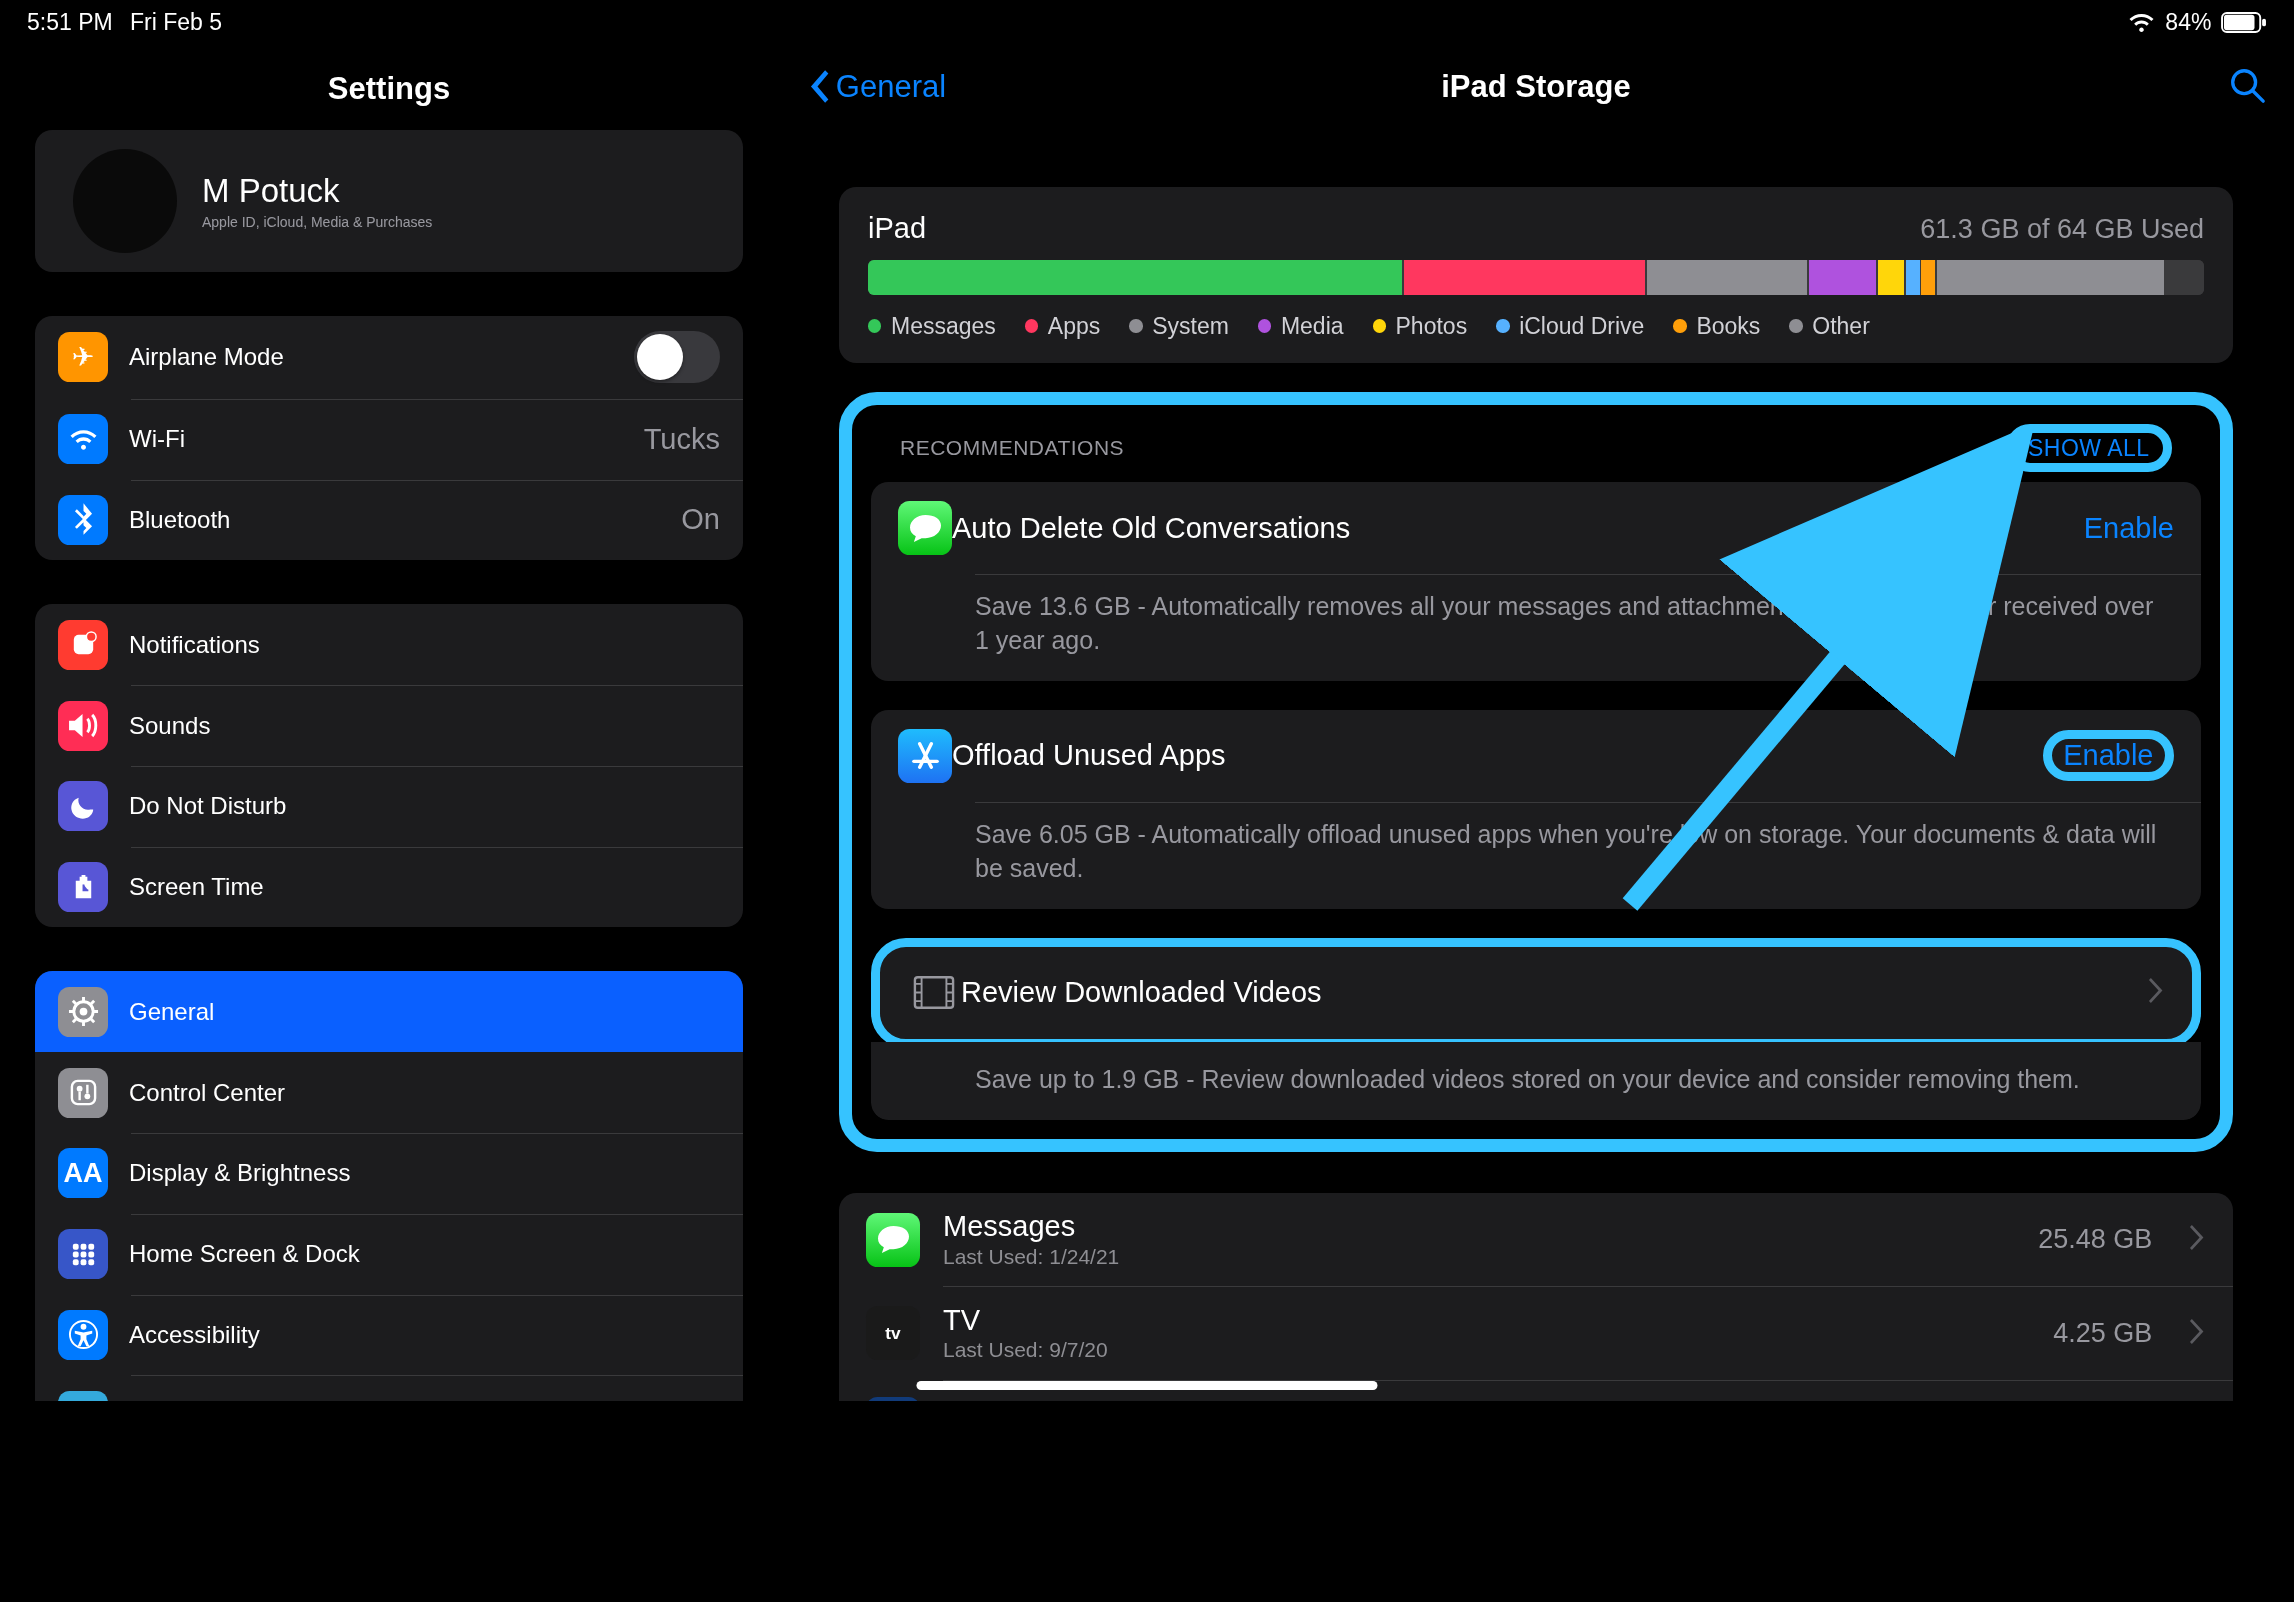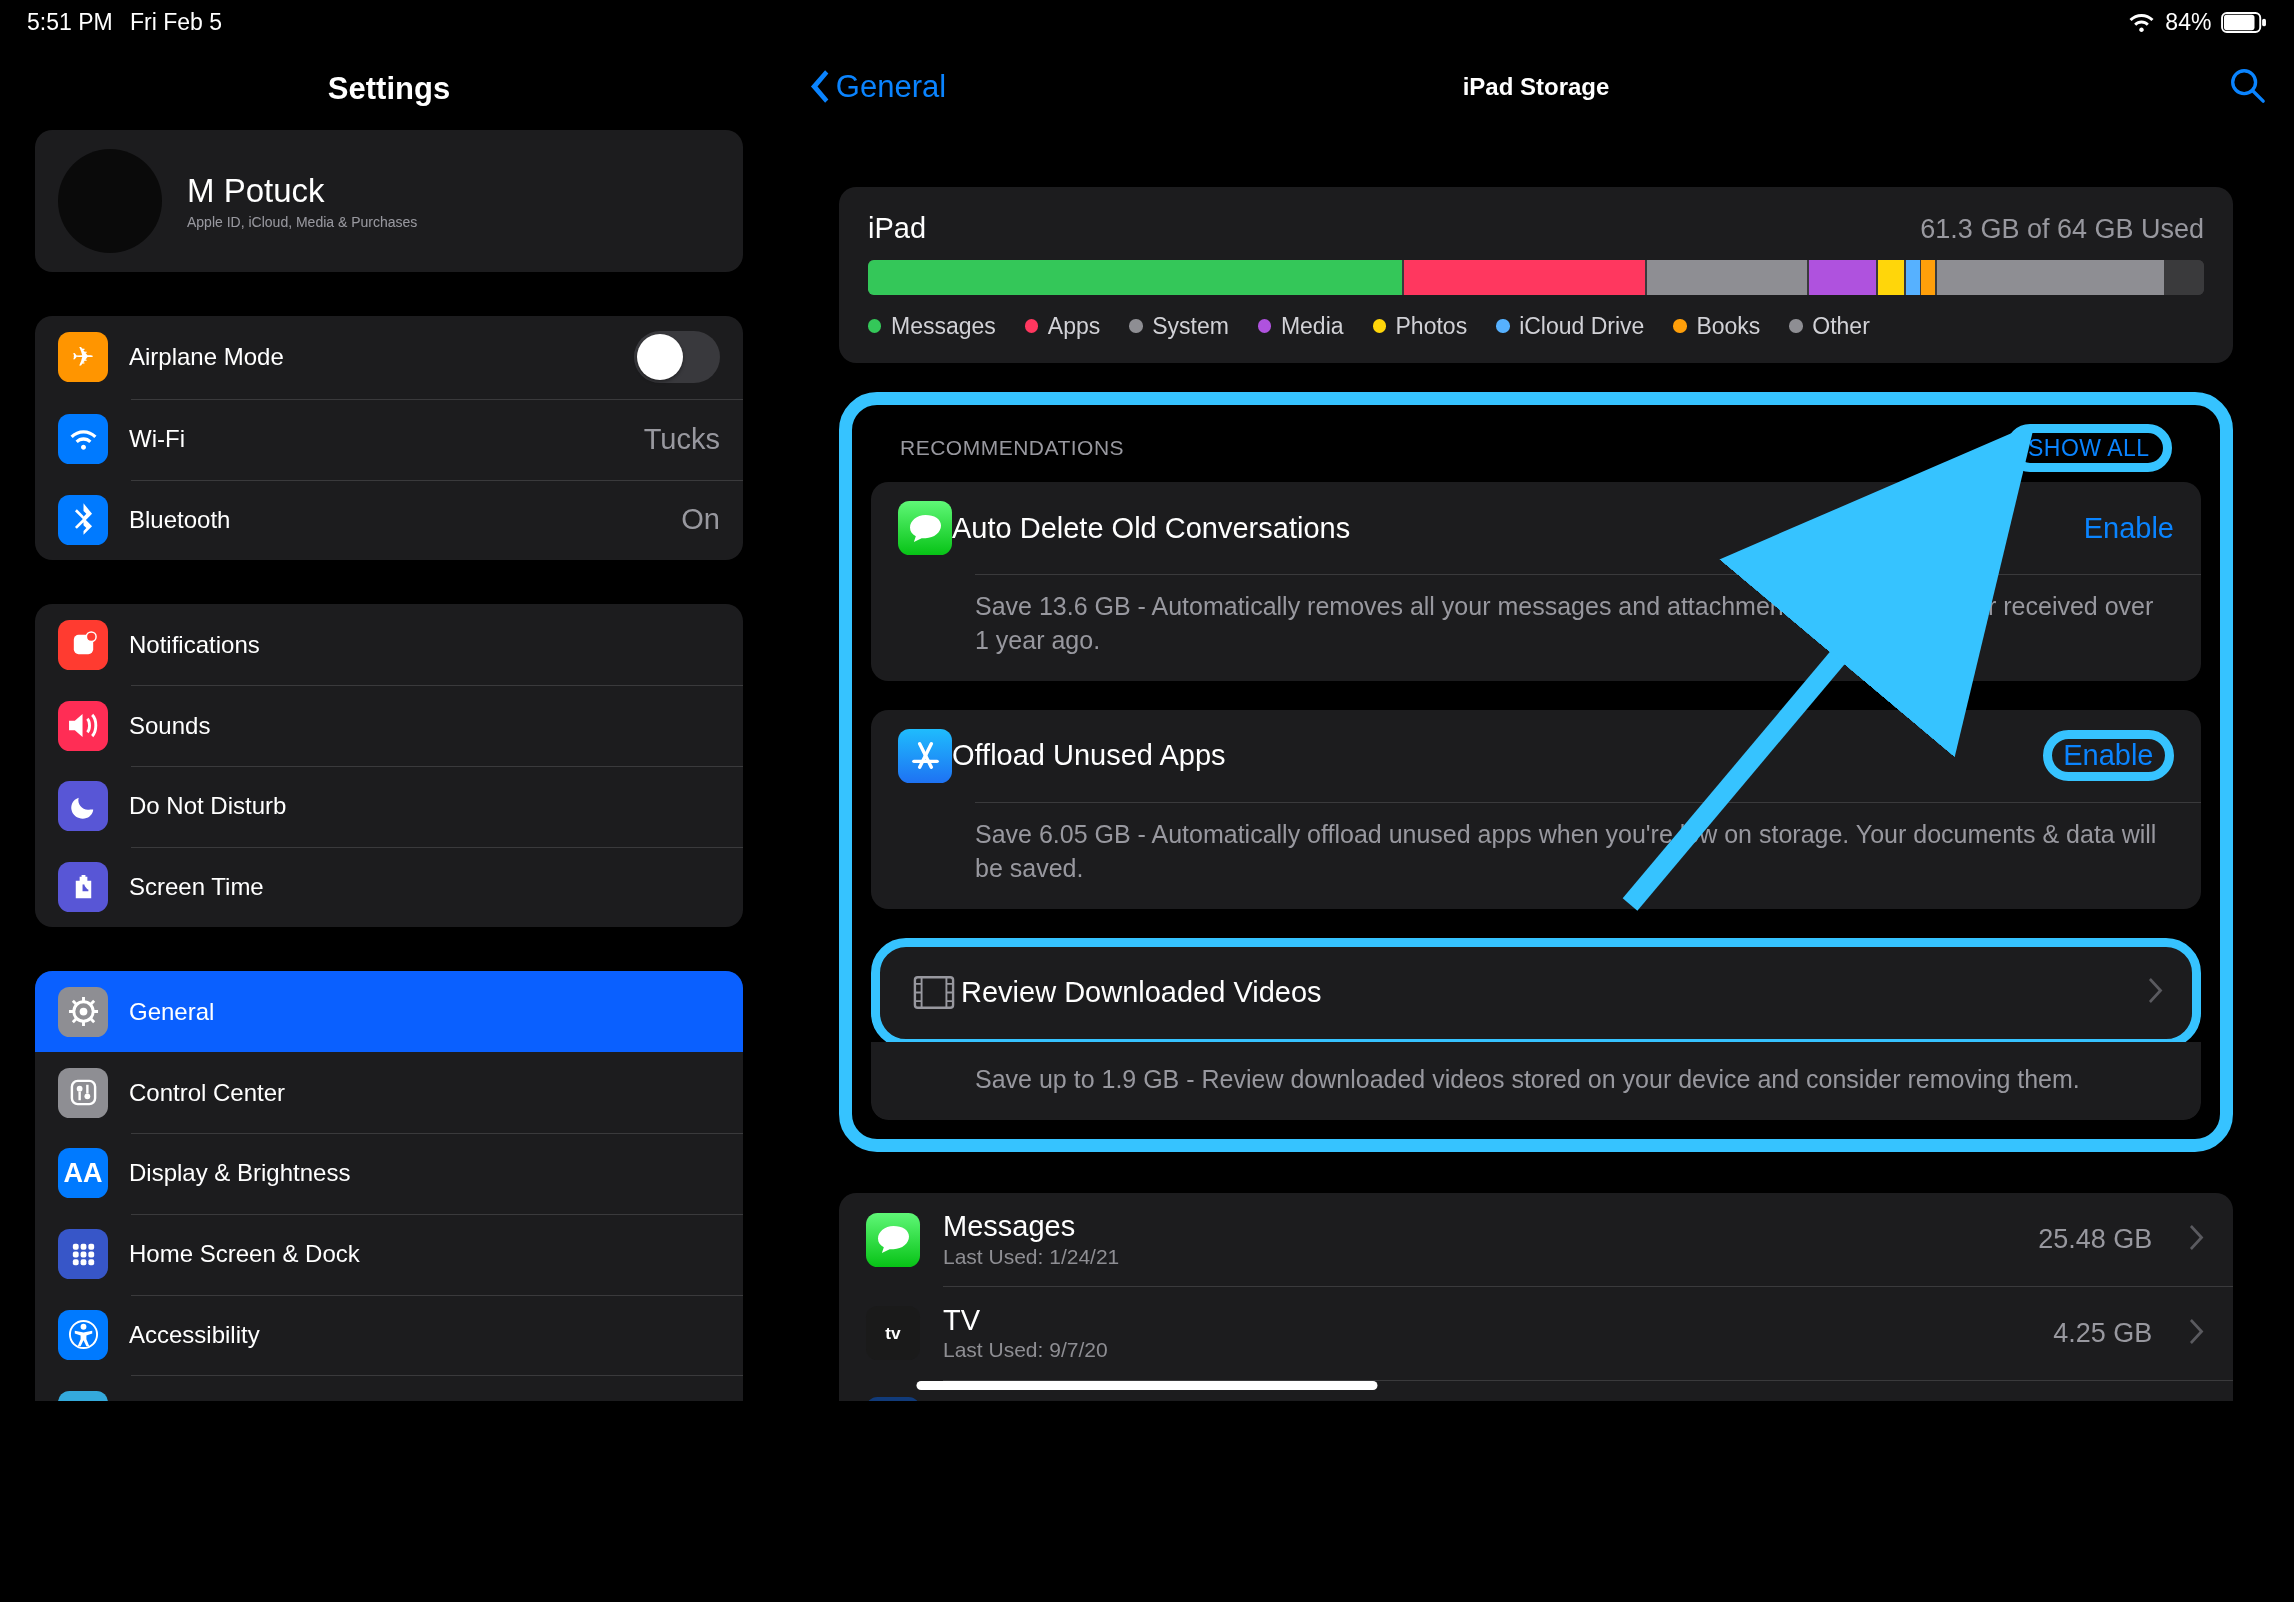--- a/index.html
+++ b/index.html
@@ -14,21 +14,21 @@
 
   
   .layout { position: absolute; top: 44px; left: 0; right: 0; bottom: 0; display: flex; }
   .sidebar { width: 778px; background: #000; display: flex; flex-direction: column; }
   .detail { flex: 1; background: #000; position: relative; }
 
   
   .sidebar-title { text-align: center; font-size: 31px; font-weight: 600; padding: 27px 0 23px; }
   .sidebar-scroll { flex: 1; overflow: hidden; padding: 0 35px;}
 
-  .profile-cell { background: #1c1c1e; border-radius: 17.3px; padding: 19px 23px; display: flex; align-items: center; gap: 25px; margin-bottom: 44px; }
+  .profile-cell { background: #1c1c1e; border-radius: 17.3px; padding: 19px 38px; display: flex; align-items: center; gap: 25px; margin-bottom: 44px; }
   .avatar { width: 104px; height: 104px; border-radius: 52px; background: #0a0a0a; flex-shrink:0;}
   .profile-name { font-size: 33px; font-weight: 400; margin-bottom: 3.8px;}
   .profile-sub { font-size: 14px; color: #ebebf599; }
 
   .group { background: #1c1c1e; border-radius: 17.3px; margin-bottom: 44px; overflow: hidden; }
   .row { display: flex; align-items: center; padding: 15.4px 23px; gap: 21px; position: relative; }
   .row + .row::before { content: ""; position: absolute; left: 96px; right: 0; top: 0; height: 1px; background: #3a3a3c; }
   .row.selected { background: #0a60ff; }
   .row.selected + .row::before { display:none;}
   .row-icon { width: 50px; height: 50px; border-radius: 11.5px; display: flex; align-items: center; justify-content: center; flex-shrink: 0; }
@@ -42,21 +42,21 @@
   .ic-blue { background: #007aff; }
   .ic-red { background: #ff3b30; }
   .ic-pink { background: #ff2d55; }
   .ic-indigo { background: #5856d6; }
   .ic-gray { background: #8e8e93; }
 
   
   .detail-nav { height: 85px; display: flex; align-items: center; padding: 0 27px; position: relative;}
   .back-btn { display: flex; align-items: center; gap: 5.8px; color: #0a84ff; font-size: 31px; }
   .back-btn svg { width: 25px; height: 37px; }
-  .detail-title { position: absolute; left:0; right: 0; text-align: center; font-size: 24px; font-weight: 600; pointer-events:none;}
+  .detail-title { position: absolute; left:0; right: 0; text-align: center; font-size: 31px; font-weight: 600; pointer-events:none;}
   .search-btn { margin-left: auto; color: #0a84ff; }
   .search-btn svg { width: 40px; height: 40px; }
 
   .detail-scroll { position: absolute; top: 85px; left:0; right:0; bottom:0; overflow: hidden; padding: 58px 61px; }
 
   
   .storage-card { background: #1c1c1e; border-radius: 17.3px; padding: 25px 29px 23px; margin-bottom: 29px; }
   .storage-header { display: flex; justify-content: space-between; align-items: baseline; margin-bottom: 15.4px; }
   .storage-device { font-size: 29px; }
   .storage-used { font-size: 27px; color: #98989f; }

